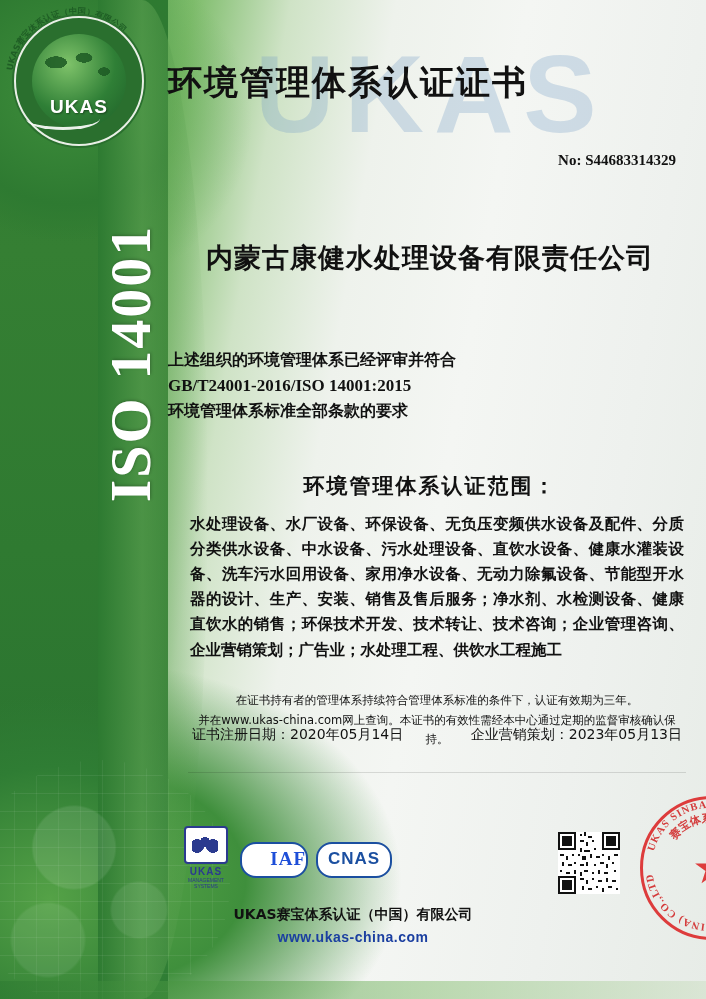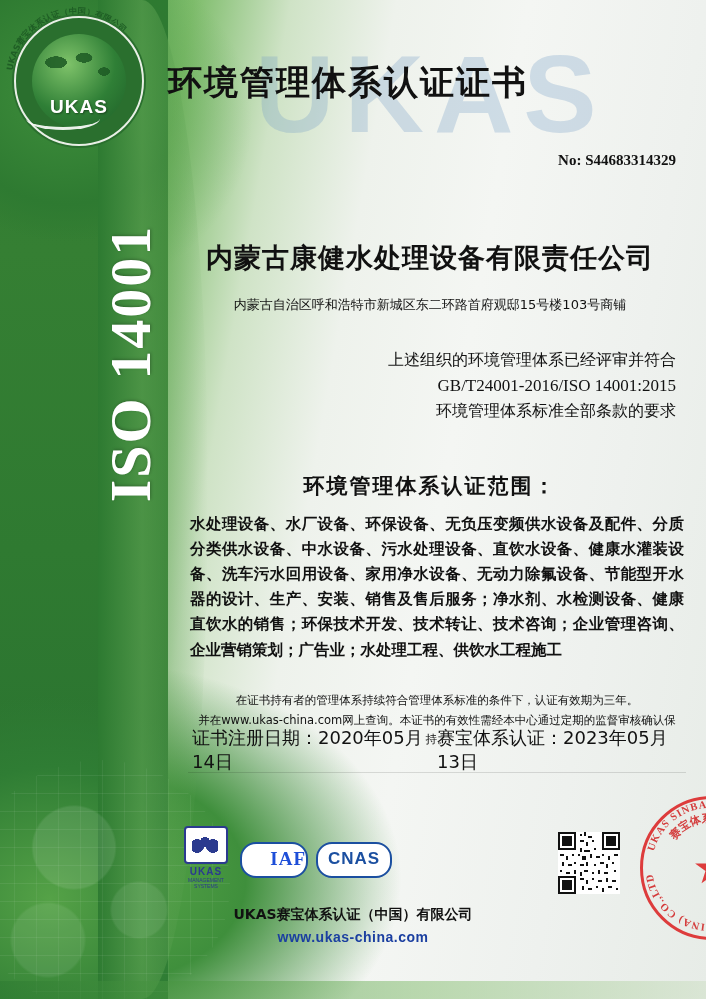--- a/index.html
+++ b/index.html
@@ -109,22 +109,22 @@
   .company{
     position:absolute;left:0;right:14px;top:240px;text-align:center;
     font-size:27px;font-weight:bold;color:#111;letter-spacing:1px;
     font-family:"DejaVu Sans", sans-serif;
   }
   .addr{
     position:absolute;left:0;right:14px;top:296px;text-align:center;
     font-size:13px;color:#111;font-family:"DejaVu Sans", sans-serif;
   }
   .conform{
-    position:absolute;left:0;right:30px;top:348px;text-align:right;
-    font-size:16px;font-weight:normal;color:#111;line-height:1.55;
+    position:absolute;left:0;right:30px;top:348px;text-align:left;
+    font-size:16px;font-weight:bold;color:#111;line-height:1.55;
     font-family:"DejaVu Sans", sans-serif;
   }
   .conform .std{font-family:"Liberation Serif", serif;font-size:17px;}
   .scope-title{
     position:absolute;left:0;right:14px;top:472px;text-align:center;
     font-size:21px;font-weight:bold;color:#111;letter-spacing:2px;
     font-family:"DejaVu Sans", sans-serif;
   }
   .scope-body{
     position:absolute;left:22px;right:22px;top:512px;
@@ -132,21 +132,21 @@
     font-family:"DejaVu Sans", sans-serif;font-weight:bold;
   }
   .note{
     position:absolute;left:24px;right:24px;top:668px;
     font-size:11.5px;line-height:1.7;color:#111;text-align:center;
     font-family:"DejaVu Sans", sans-serif;
     margin-top:23px;
   }
   .dates{
     position:absolute;left:24px;right:24px;top:726px;
-    display:flex;justify-content:space-between;font-size:18px;color:#111;
+    display:flex;justify-content:space-between;font-size:14px;color:#111;
     font-family:"DejaVu Sans", sans-serif;
   }
   .hr{
     position:absolute;left:20px;right:20px;top:772px;height:1px;background:rgba(0,0,0,.12);
   }
   
   .logos{position:absolute;left:10px;right:16px;top:826px;height:72px;}
   .ukas-small{
     position:absolute;left:0;top:0;width:56px;text-align:center;
   }
@@ -237,42 +237,41 @@
 
   <div class="content">
 
     <div class="title">环境管理体系认证证书</div>
 
     <div class="cert-no">No: S44683314329</div>
 
 
     <div class="company">内蒙古康健水处理设备有限责任公司</div>
 
-    <div class="addr">内蒙古自治区呼和浩特市新城区东二环路首府观邸15号楼103号商铺</div>
 
     <div class="conform">
       <div>上述组织的环境管理体系已经评审并符合</div>
       <div class="std">GB/T24001-2016/ISO 14001:2015</div>
       <div>环境管理体系标准全部条款的要求</div>
     </div>
 
     <div class="scope-title">环境管理体系认证范围：</div>
     <div class="scope-body">水处理设备、水厂设备、环保设备、无负压变频供水设备及配件、分质分类供水设备、中水设备、污水处理设备、直饮水设备、健康水灌装设备、洗车污水回用设备、家用净水设备、无动力除氟设备、节能型开水器的设计、生产、安装、销售及售后服务；净水剂、水检测设备、健康直饮水的销售；环保技术开发、技术转让、技术咨询；企业管理咨询、企业营销策划；广告业；水处理工程、供饮水工程施工</div>
 
     <div class="note">
       <div>在证书持有者的管理体系持续符合管理体系标准的条件下，认证有效期为三年。</div>
       <div>并在www.ukas-china.com网上查询。本证书的有效性需经本中心通过定期的监督审核确认保持。</div>
     </div>
 
     <div class="dates">
       <div>
         <span>证书注册日期：</span><span>2020年05月14日</span>
       </div>
       <div>
-        <span>赛宝体系认证：</span><span>2023年05月13日</span>
+        <span>企业营销策划：</span><span>2023年05月13日</span>
       </div>
     </div>
 
     <div class="hr"></div>
 
     <div class="logos">
 
       <div class="ukas-small">
         <div class="crown"></div>
         <div class="nm">UKAS</div>

